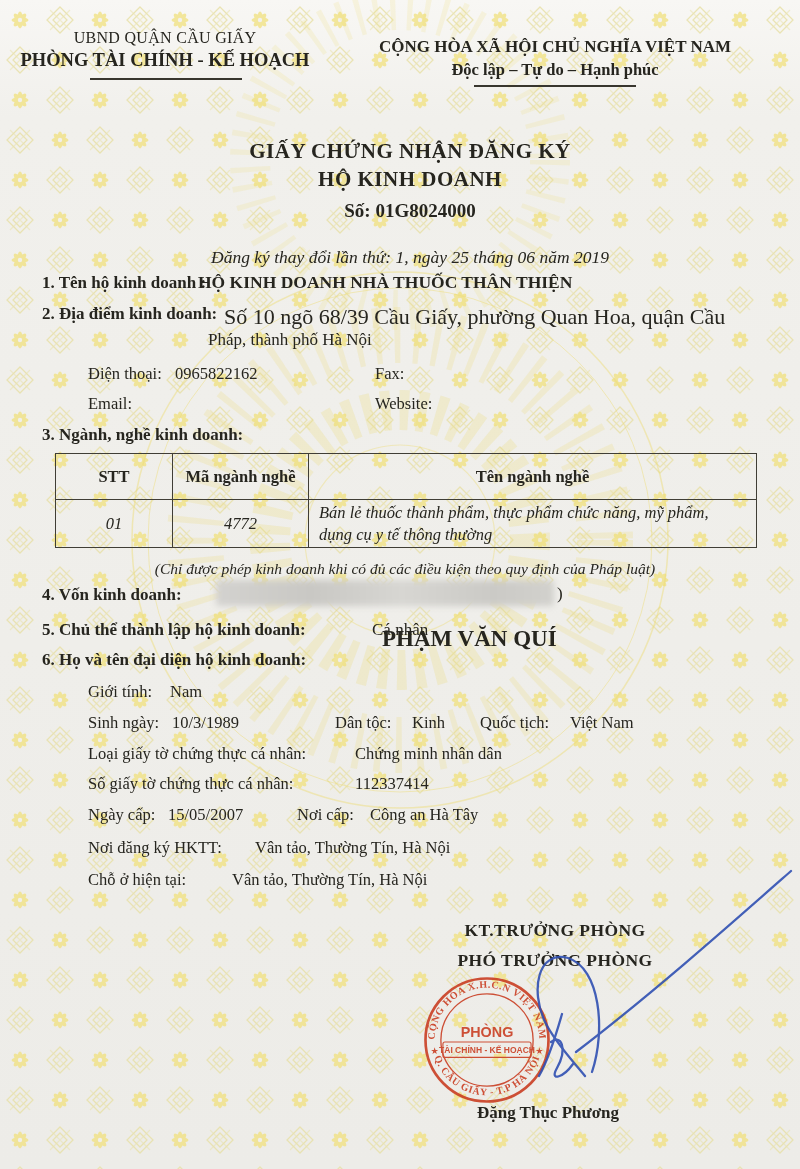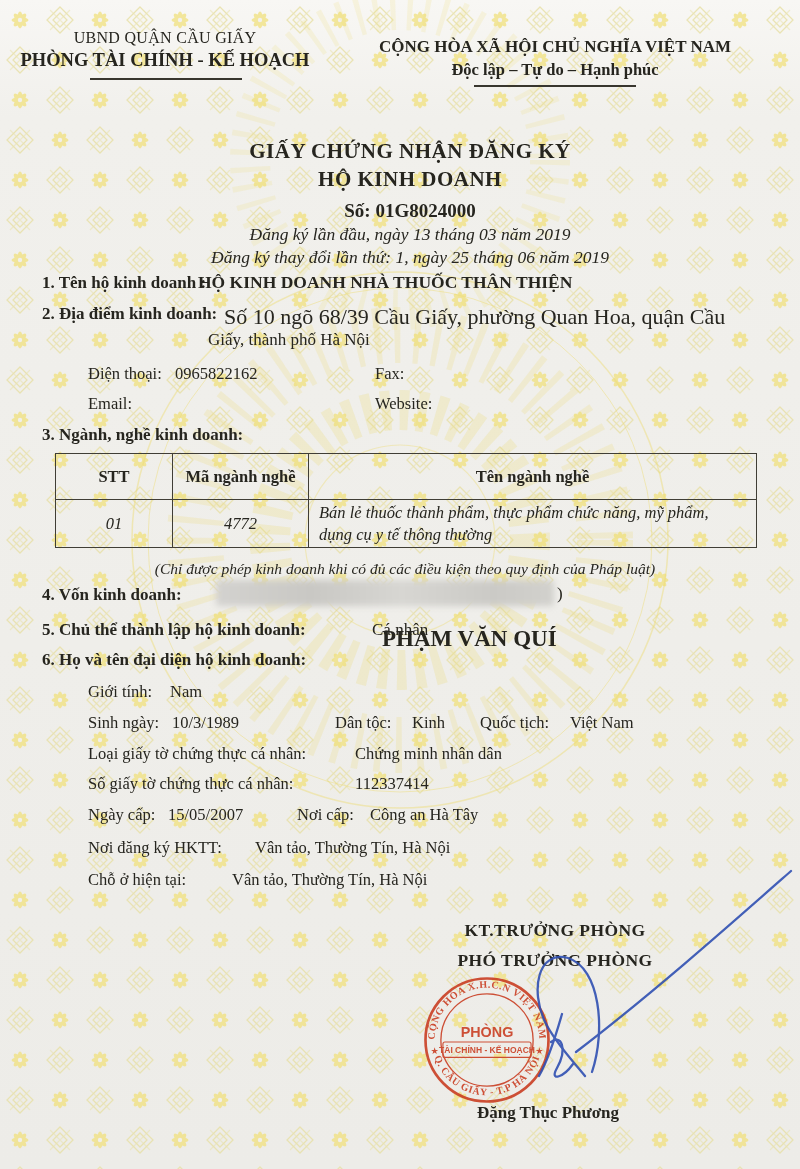--- a/index.html
+++ b/index.html
@@ -80,29 +80,28 @@
   <div class="t c b" style="left:10px;top:49px;width:310px;font-size:18.5px;">PHÒNG TÀI CHÍNH - KẾ HOẠCH</div>
   <div class="hr" style="left:90px;top:78px;width:152px;"></div>
 
   <div class="t c b" style="left:372px;top:36px;width:366px;font-size:17px;">CỘNG HÒA XÃ HỘI CHỦ NGHĨA VIỆT NAM</div>
   <div class="t c b" style="left:372px;top:60px;width:366px;font-size:16.5px;">Độc lập – Tự do – Hạnh phúc</div>
   <div class="hr" style="left:474px;top:85px;width:162px;"></div>
 
   <div class="t c b" style="left:105px;top:138px;width:610px;font-size:21px;letter-spacing:.5px;">GIẤY CHỨNG NHẬN ĐĂNG KÝ</div>
   <div class="t c b" style="left:105px;top:166px;width:610px;font-size:21px;letter-spacing:.5px;">HỘ KINH DOANH</div>
   <div class="t c b" style="left:105px;top:199px;width:610px;font-size:19px;">Số: 01G8024000</div>
-  <div class="t c i" style="left:105px;top:224px;width:610px;font-size:17.5px;">Đăng ký lần đầu, ngày 13 tháng 03 năm 2019</div>
   <div class="t c i" style="left:95px;top:247px;width:630px;font-size:17.5px;">Đăng ký thay đổi lần thứ: 1, ngày 25 tháng 06 năm 2019</div>
 
   <div class="t b" style="left:42px;top:272px;font-size:17px;">1. Tên hộ kinh doanh :</div>
   <div class="t b" style="left:198px;top:272px;font-size:17.5px;">HỘ KINH DOANH NHÀ THUỐC THÂN THIỆN</div>
 
   <div class="t b" style="left:42px;top:303px;font-size:17px;">2. Địa điểm kinh doanh:</div>
   <div class="t" style="left:208px;top:303px;font-size:22px;margin-left:16px;">Số 10 ngõ 68/39 Cầu Giấy, phường Quan Hoa, quận Cầu</div>
-  <div class="t" style="left:208px;top:329px;font-size:17px;">Giấy, thành phố Hà Nội</div>
+  <div class="t" style="left:208px;top:329px;font-size:17px;">Pháp, thành phố Hà Nội</div>
 
   <div class="t" style="left:88px;top:364px;font-size:16.5px;">Điện thoại:</div>
   <div class="t" style="left:175px;top:364px;font-size:16.5px;">0965822162</div>
   <div class="t" style="left:375px;top:364px;font-size:16.5px;">Fax:</div>
   <div class="t" style="left:88px;top:394px;font-size:16.5px;text-align:right;">Email:</div>
   <div class="t" style="left:375px;top:394px;font-size:16.5px;">Website:</div>
 
   <div class="t b" style="left:42px;top:424px;font-size:17px;">3. Ngành, nghề kinh doanh:</div>
 
   <div class="tbl">

